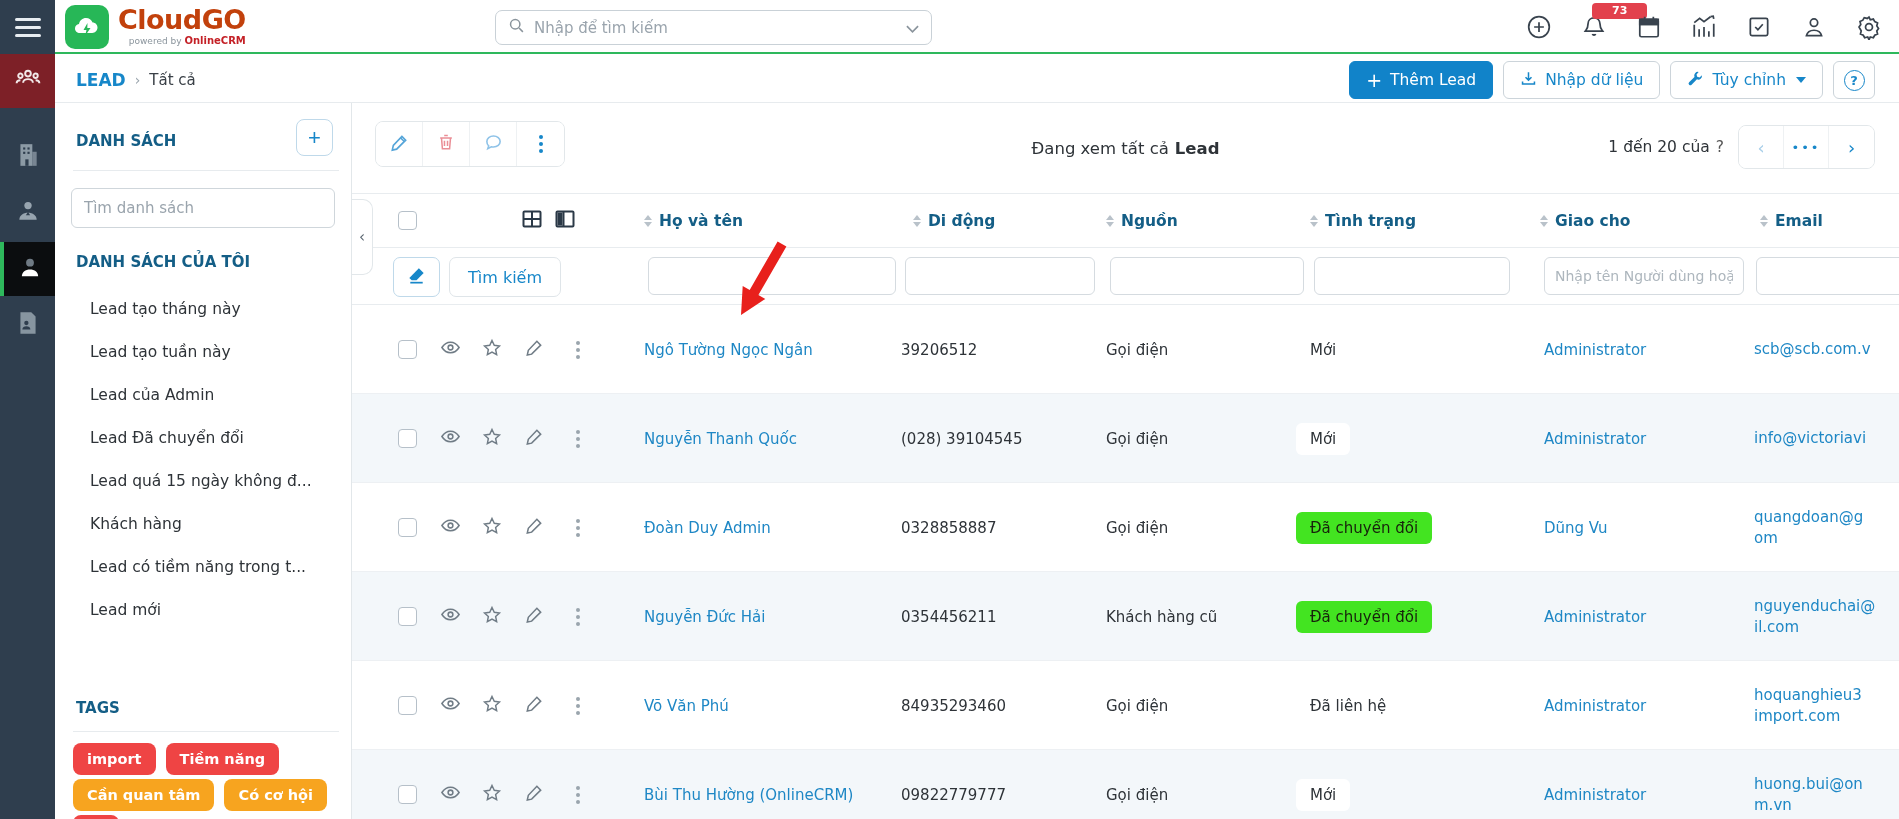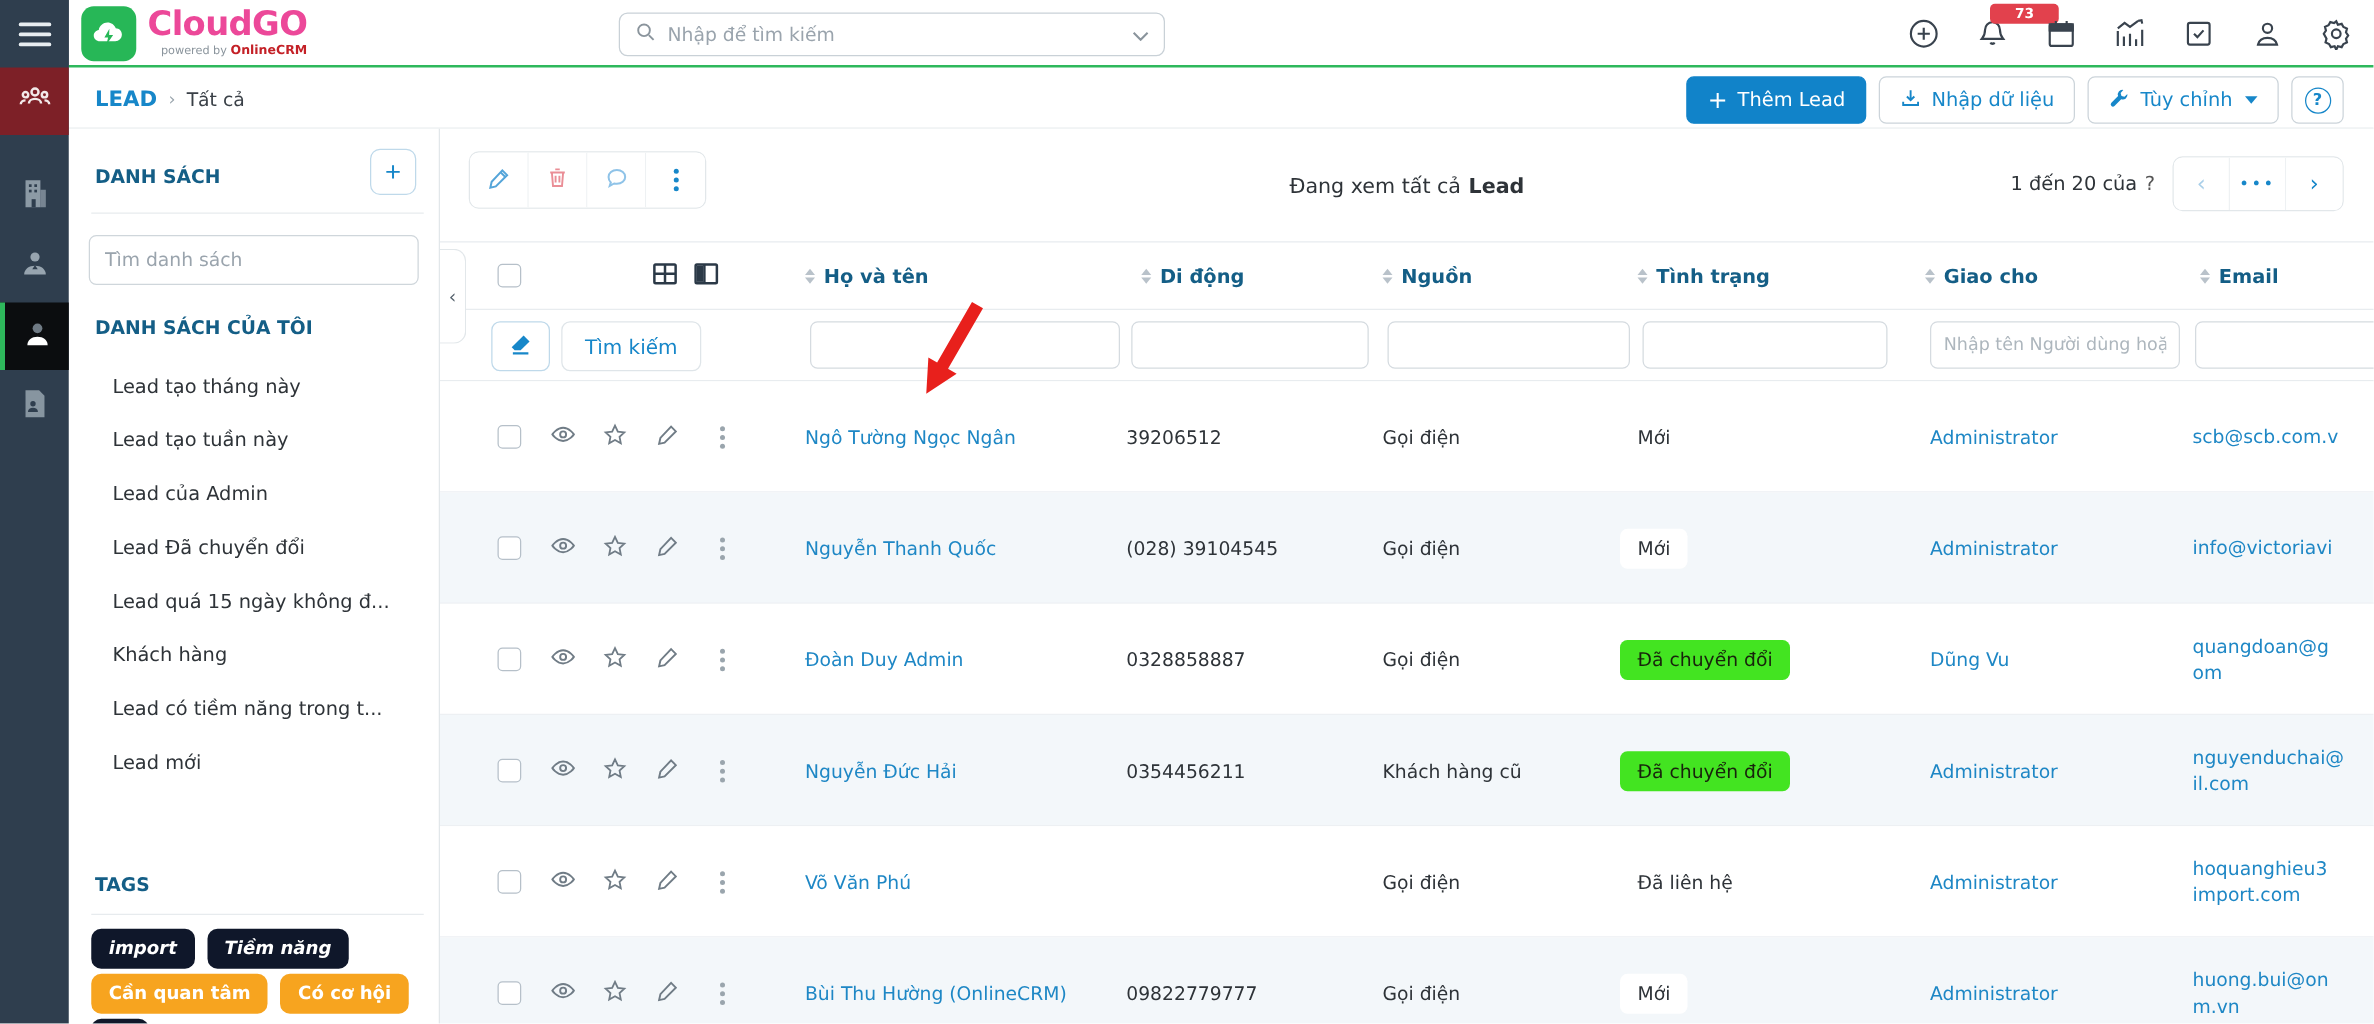--- a/index.html
+++ b/index.html
@@ -15,21 +15,21 @@
   .rail-item.maroon { background:#7d2027; color:#f2e9e9; }
   .rail-item.active { background:#0b0d0f; color:#cfd6db; border-left:4px solid #2eb85c; }
   .rail-item svg { width:26px; height:26px; }
 
   
   .tophdr { position:absolute; left:55px; top:0; width:1844px; height:54px; background:#fff; border-bottom:2px solid #2eb85c; }
   .logo-wrap { position:absolute; left:10px; top:5px; display:flex; align-items:flex-start; gap:9px; }
   .logo-badge { width:44px; height:44px; border-radius:10px; background:#27b757; display:flex; align-items:center; justify-content:center; }
   .logo-badge svg { width:32px; height:32px; }
   .logo-texts { display:flex; flex-direction:column; align-items:flex-end; }
-  .logo-name { font-size:27px; font-weight:bold; color:#ec4899; letter-spacing:-0.5px; line-height:30px; }
+  .logo-name { font-size:27px; font-weight:bold; color:#c2410c; letter-spacing:-0.5px; line-height:30px; }
   .logo-powered { font-size:9px; color:#8a949c; line-height:11px; }
   .logo-powered b { color:#c42127; font-size:10px; }
   .gsearch { position:absolute; left:440px; top:10px; width:437px; height:35px; border:1px solid #c9d1d7; border-radius:7px; background:#fff; display:flex; align-items:center; padding:0 12px; gap:9px; color:#9aa4ad; }
   .gsearch input { flex:1; border:none; outline:none; font-size:15px; color:#444; background:transparent; font-family:inherit; }
   .gsearch input::placeholder { color:#9aa4ad; }
   .gsearch svg { flex:none; }
   .hdr-icons { position:absolute; right:16px; top:0; height:54px; display:flex; align-items:center; gap:27px; }
   .hicon { position:relative; width:28px; height:28px; color:#39434e; cursor:pointer; display:flex; align-items:center; justify-content:center; }
   .hicon svg { width:26px; height:26px; }
   .hbadge { position:absolute; top:-10px; left:12px; background:#e2414d; color:#fff; font-size:11px; font-weight:bold; padding:1px 20px; border-radius:4px; line-height:14px; }
@@ -53,21 +53,21 @@
   .sidebar { position:absolute; left:55px; top:103px; width:297px; height:716px; background:#fff; border-right:1px solid #e2e7ea; overflow:hidden; }
   .side-hd { position:absolute; left:21px; color:#145e86; font-weight:bold; font-size:15px; }
   .side-add { position:absolute; right:18px; top:16px; width:37px; height:37px; border:1px solid #bfd9ea; border-radius:8px; background:#fff; color:#1787c9; font-size:22px; line-height:34px; text-align:center; cursor:pointer; }
   .side-div { position:absolute; left:18px; right:12px; height:1px; background:#e7ebee; }
   .side-search { position:absolute; left:16px; top:85px; width:264px; height:40px; border:1px solid #cfd6db; border-radius:6px; font-size:15px; padding:0 12px; color:#444; outline:none; font-family:inherit; }
   .side-search::placeholder { color:#9aa4ad; }
   .side-items { position:absolute; left:35px; top:185px; right:8px; }
   .side-item { font-size:15.5px; color:#2e3338; line-height:43px; height:43px; cursor:pointer; white-space:nowrap; overflow:hidden; }
   .tags-wrap { position:absolute; left:18px; top:640px; right:14px; display:flex; flex-wrap:wrap; gap:4px 10px; }
   .tag { border-radius:8px; padding:6px 14px; font-size:14.5px; font-weight:bold; color:#fff; cursor:pointer; line-height:20px; min-width:46px; min-height:32px; }
-  .tag.teal { background:#0f172a;font-style:italic; }
+  .tag.teal { background:#ef4444; }
   .tag.orange { background:#f7a41f; }
 
   
   .main { position:absolute; left:352px; top:103px; width:1547px; height:716px; background:#fff; }
   .toolbar { position:absolute; left:0; top:0; width:100%; height:91px; border-bottom:1px solid #e8ecef; }
   .tool-group { position:absolute; left:23px; top:18px; display:flex; border:1px solid #e2e7ea; border-radius:8px; overflow:hidden; background:#fff; }
   .tool-btn { width:47px; height:44px; display:flex; align-items:center; justify-content:center; border-right:1px solid #eef1f3; cursor:pointer; background:#fff; }
   .tool-btn:last-child { border-right:none; }
   .viewing { position:absolute; left:0; right:0; top:0; height:91px; display:flex; align-items:center; justify-content:center; font-size:16.5px; color:#2e3338; gap:6px; pointer-events:none; }
   .viewing b { font-weight:bold; }
@@ -614,20 +614,21 @@
     <div class="rc rc-ic" style="left:214px">
             <span class="kebab">
               <i></i>
               <i></i>
               <i></i>
             </span>
           </div>
     <div class="rc" style="left:292px">
             <a class="link">Võ Văn Phú</a>
           </div>
+    <div class="rc txt" style="left:549px">84935293460</div>
     <div class="rc txt" style="left:754px">Gọi điện</div>
     <div class="rc" style="left:944px">
             <span class="badge plain">Đã liên hệ</span>
           </div>
     <div class="rc" style="left:1192px">
             <a class="link">Administrator</a>
           </div>
     <div class="rc email-cell" style="left:1402px; width:155px">
             <a class="link">hoquanghieu3</a>
             <a class="link">import.com</a>

